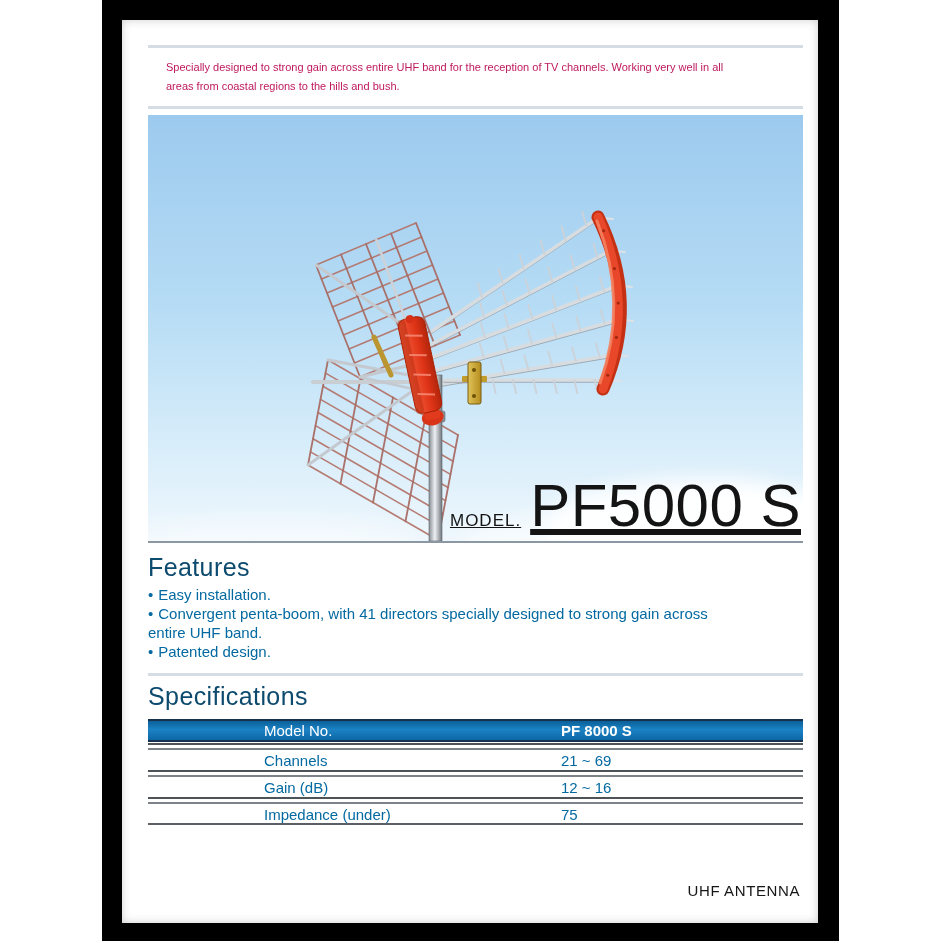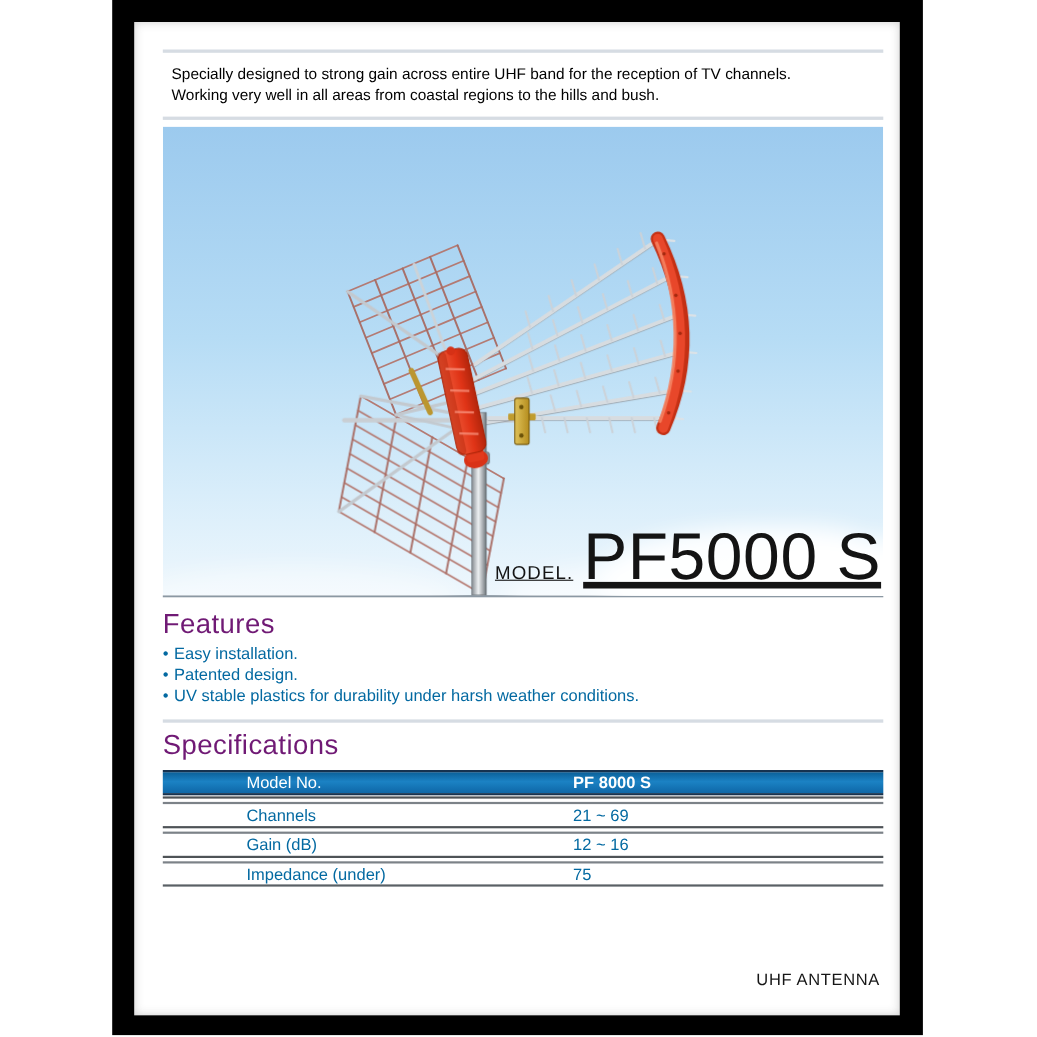--- a/index.html
+++ b/index.html
@@ -4,42 +4,42 @@
 <style>
   html,body{margin:0;padding:0;background:#ffffff;}
   body{font-family:"Liberation Sans", sans-serif; color:#1f1f1f;}
   .canvas{position:relative;width:943px;height:943px;background:#fff;overflow:hidden;}
   .frame{position:absolute;left:102px;top:0;width:737px;height:941px;background:#000;
          box-sizing:border-box;padding:20px 21px 18px 20px;}
   .page{position:relative;width:100%;height:100%;background:#fff;
         box-shadow:inset 0 0 9px rgba(60,60,60,0.25);}
   .content{margin-left:26px;width:655px;padding-top:25px;}
   .divider{height:3px;background:var(--divider,#d6dce3);}
-  .desc{margin:10px 0 0 8px;font-size:14px;line-height:19px;max-width:580px;color:#000000;}
+  .desc{margin:10px 0 0 18px;font-size:11px;line-height:19px;max-width:580px;color:#be185d;}
   .div2{margin-top:10px;}
   .photo{position:relative;margin-top:6px;width:655px;height:426px;overflow:hidden;
          border-bottom:2px solid #8b98a3;}
   .photo svg{display:block;}
   .model-overlay{position:absolute;right:2px;bottom:5px;display:flex;align-items:baseline;gap:9px;color:#141414;text-decoration:underline;}
   .model-label{font-size:17px;letter-spacing:1px;}
   .model-number{font-size:60px;line-height:1;letter-spacing:0.5px;}
-  .section-heading{margin:10px 0 0 0;font-size:25px;font-weight:400;letter-spacing:0.4px;color:#701a75;}
+  .section-heading{margin:10px 0 0 0;font-size:25px;font-weight:400;letter-spacing:0.4px;color:#0c4a6e;}
   .feature-list{margin-top:3px;}
   .feature-item{font-size:15px;line-height:19px;max-width:580px;color:#0369a1;}
   .feature-item .bullet{margin-right:5px;}
   .div3{margin-top:12px;}
   .spec-heading{margin-top:6px;}
   .spec-table{margin-top:8px;width:655px;}
   .spec-header{display:flex;align-items:center;height:19px;
       border-top:2px solid var(--table-header-border,#16324f);
       border-bottom:2px solid var(--table-header-border,#16324f);
       background:linear-gradient(180deg,#0b6099 0%, var(--table-header-blue,#1b82c4) 45%, #0e67a7 100%);
       color:#fff;}
   .spec-row{display:flex;align-items:center;height:18px;font-size:15px;color:#0369a1;}
-  .spec-label{padding-left:76px;flex:0 0 297px;font-size:15px;}
+  .spec-label{padding-left:116px;flex:0 0 297px;font-size:15px;}
   .spec-value{flex:1;font-size:15px;}
   .spec-header .spec-value{font-weight:bold;}
   .dline{height:3px;border-top:2px solid #4e5357;border-bottom:2px solid #7c8288;margin:1px 0;}
   .sline{border-top:2px solid #5a6065;}
   .footer{position:absolute;right:18px;bottom:24px;font-size:15px;letter-spacing:0.6px;color:#161616;}
 </style>
 </head>
 <body>
 
 <div class="canvas">
@@ -226,22 +226,22 @@
           <div class="model-overlay">
             <span class="model-label">MODEL.</span>
             <span class="model-number">PF5000 S</span>
           </div>
         </div>
 
         <h2 class="section-heading">Features</h2>
 
         <div class="feature-list">
           <div class="feature-item"><span class="bullet">•</span><span>Easy installation.</span></div>
+          <div class="feature-item"><span class="bullet">•</span><span>Convergent penta-boom, with 41 directors specially designed to strong gain across entire UHF band.</span></div>
           <div class="feature-item"><span class="bullet">•</span><span>Patented design.</span></div>
-          <div class="feature-item"><span class="bullet">•</span><span>UV stable plastics for durability under harsh weather conditions.</span></div>
         </div>
 
         <div class="divider div3"></div>
 
         <h2 class="section-heading spec-heading">Specifications</h2>
 
         <div class="spec-table">
           <div class="spec-header">
             <span class="spec-label">Model No.</span>
             <span class="spec-value">PF 8000 S</span>

